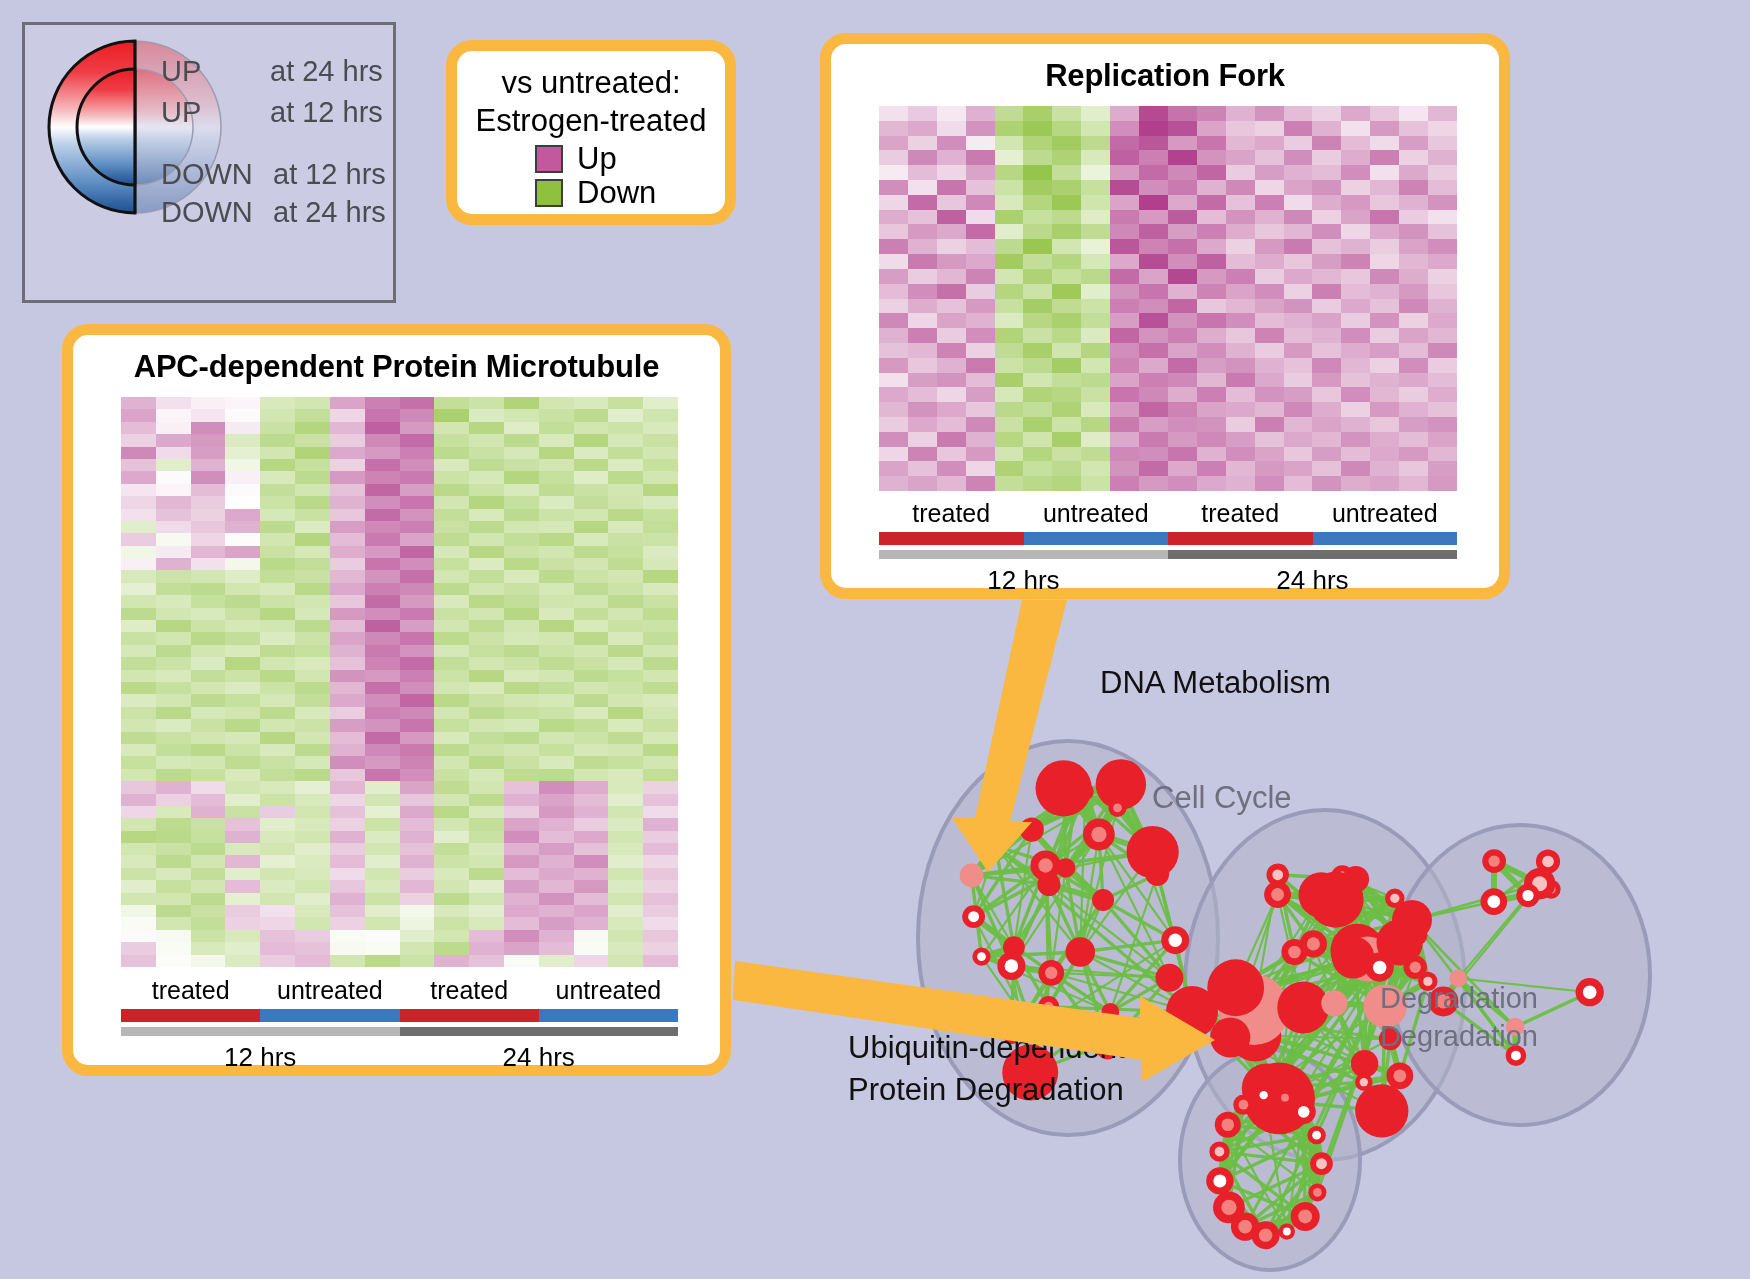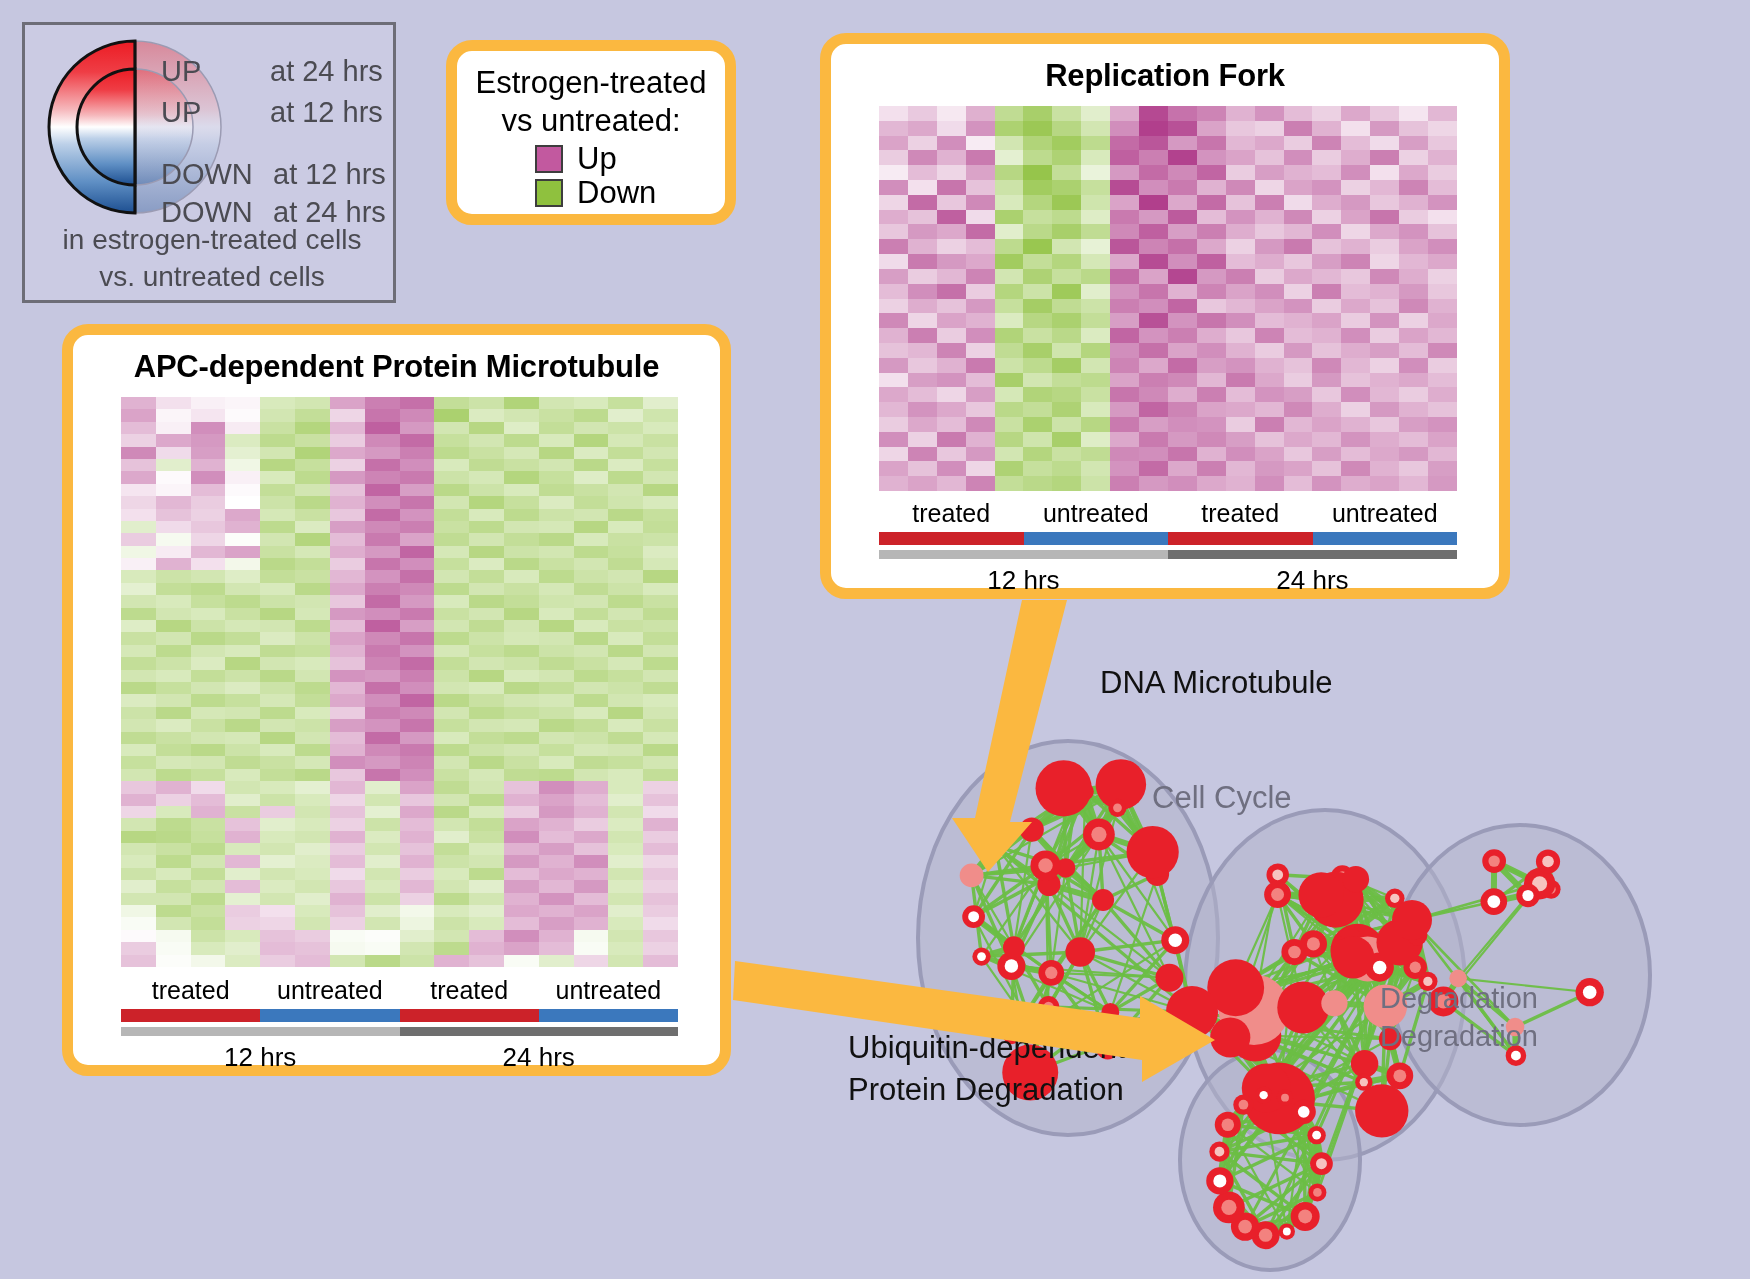--- a/index.html
+++ b/index.html
@@ -128,30 +128,26 @@
       <span>at 12 hrs</span>
     </div>
 
     <div class="keyrow" style="left:136px;top:171px;">
       <span class="w">DOWN</span>
     </div>
     <div class="keyrow" style="left:248px;top:171px;">
       <span>at 24 hrs</span>
     </div>
 
-    <div id="keyfoot">
-      <div>in estrogen-treated cells</div>
-      <div>vs. untreated cells</div>
-    </div>
   </div>
 
   <div class="opanel" id="legend">
     <div class="lg-title">
+      <div>vs untreated:</div>
       <div>Estrogen-treated</div>
-      <div>vs untreated:</div>
     </div>
     <div class="lg-item">
       <span class="lg-sw" id="sw-up" style="background: rgb(194, 89, 159);"></span>
       <span class="lg-lbl">Up</span>
     </div>
     <div class="lg-item">
       <span class="lg-sw" id="sw-down" style="background: rgb(143, 193, 62);"></span>
       <span class="lg-lbl">Down</span>
     </div>
   </div>
@@ -2073,21 +2069,21 @@
           <circle cx="503.7184914820036" cy="491.8026501111843" r="5.831511383984011" fill="#ffffff"></circle>
           <circle cx="516.6256587767812" cy="515.1567373991254" r="9.192445755560158" fill="#e8202a"></circle>
           <circle cx="516.6256587767812" cy="515.1567373991254" r="4.412373962668876" fill="#ffffff"></circle>
           <circle cx="521.470826088241" cy="543.6709959082871" r="11.363518239633887" fill="#e8202a"></circle>
           <circle cx="521.470826088241" cy="543.6709959082871" r="5.454488755024266" fill="#f6c3c0"></circle>
           <circle cx="392" cy="392" r="26" fill="#e8202a"></circle>
           <circle cx="612" cy="300" r="20" fill="#e8202a"></circle>
         </g>
       </svg>
 
-    <div class="net-lbl" id="nl0" style="left: 300px; top: 45px; font-size: 31px; color: rgb(17, 17, 17);">DNA Microtubule</div>
+    <div class="net-lbl" id="nl0" style="left: 300px; top: 45px; font-size: 31px; color: rgb(17, 17, 17);">DNA Metabolism</div>
     <div class="net-lbl" id="nl1" style="left: 352px; top: 160px; font-size: 31px; color: rgb(111, 111, 128);">Cell Cycle</div>
     <div class="net-lbl" id="nl2" style="left: 580px; top: 362px; font-size: 29px; color: rgb(111, 111, 128);">Degradation</div>
     <div class="net-lbl" id="nl3" style="left: 580px; top: 400px; font-size: 29px; color: rgb(111, 111, 128);">Degradation</div>
 
     <div class="net-lbl" id="nlu1" style="left:48px;top:410px;font-size:31px;color:#111;">Ubiquitin-dependent</div>
     <div class="net-lbl" id="nlu2" style="left:48px;top:452px;font-size:31px;color:#111;">Protein Degradation</div>
   </div>
 
   <svg id="arrows" viewBox="0 0 1750 1279">
 

